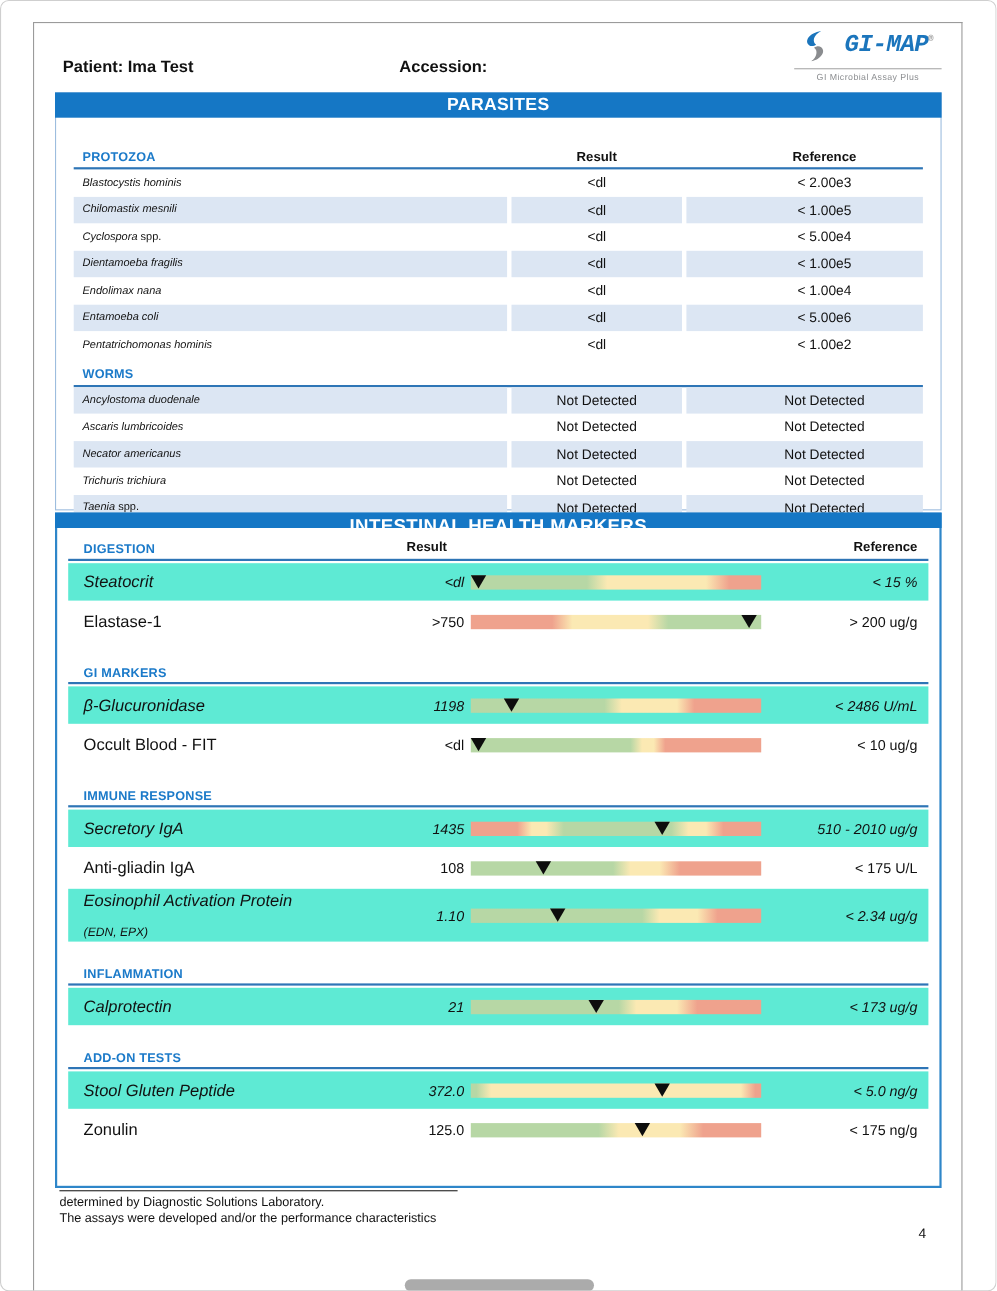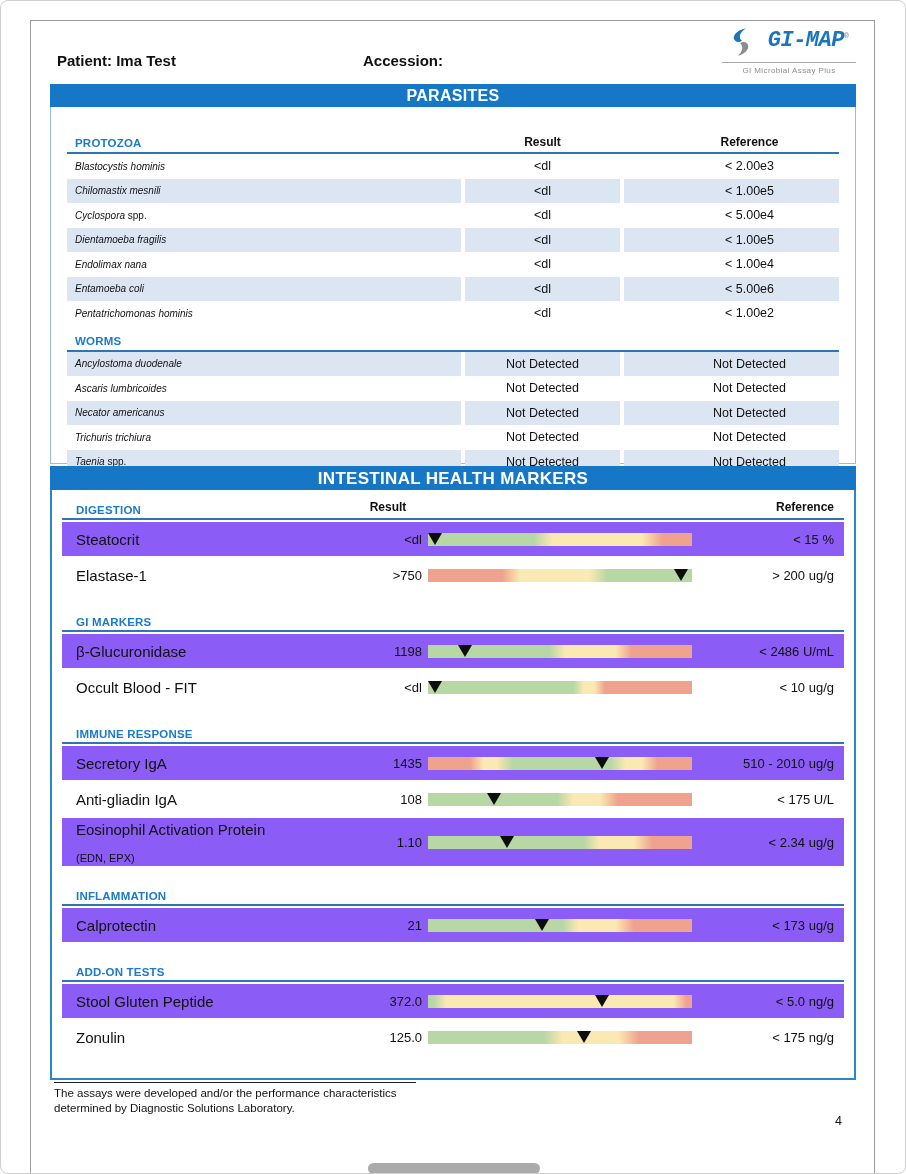--- a/index.html
+++ b/index.html
@@ -34,21 +34,21 @@
   .box1 {
     position: absolute; left: 50px; top: 84px; width: 806px; height: 380px;
     border: 1px solid #9dbdde; background: #fff;
   }
   .box1 .banner { height: 23px; line-height: 23px; font-size: 16px; margin: -1px -1px 16px -1px; }
   .box1-content { padding: 12px 16px 0 16px; }
   .box2 {
     position: absolute; left: 50px; top: 466px; width: 806px; height: 614px;
     border: 2px solid #2e86c9; background: #fff;
   }
-  .box2 .banner { height: 24px; line-height: 26px; font-size: 17px; margin: -2px -2px 0 -2px; }
+  .box2 .banner { height: 14px; line-height: 26px; font-size: 17px; margin: -2px -2px 0 -2px; }
   .box2-content { padding: 10px 10px 0 10px; }
   
   .pt-head {
     display: grid; grid-template-columns: 394px 155px 215px; column-gap: 4px;
     align-items: end; border-bottom: 2px solid #2e75b6; padding-bottom: 3px;
   }
   .pt-label { font-size: 11.5px; font-weight: bold; color: #1b7ac9; letter-spacing: 0.2px; padding-left: 8px; }
   .pt-col { font-size: 12px; font-weight: bold; text-align: center; }
   .pt-col.ref { padding-left: 36px; }
   .p-row {
@@ -70,21 +70,21 @@
     position: relative; border-bottom: 2px solid #2e75b6; padding: 0 0 3px 14px; height: 20px;
   }
   .sec-label { font-size: 11.5px; font-weight: bold; color: #1b7ac9; letter-spacing: 0.2px; }
   .sec-result-h { position: absolute; left: 286px; width: 80px; text-align: center; font-size: 12px; font-weight: bold; color: #111; }
   .sec-ref-h { position: absolute; right: 10px; font-size: 12px; font-weight: bold; color: #111; }
   .m-row {
     display: grid; grid-template-columns: 300px 60px 276px 146px;
     align-items: center; height: 34px; margin: 2px 0; font-size: 13px;
   }
   .m-row.tall { height: 48px; }
-  .m-row.shaded { background: #8b5cf6; }
+  .m-row.shaded { background: #5eead4; font-style: italic; }
   .m-name { padding-left: 14px; font-size: 15px; }
   .m-name-sub { font-size: 11px; margin-top: 14px; }
   .m-result { text-align: right; }
   .m-barwrap { height: 13px; }
   .m-bar { position: relative; height: 13px; margin: 0 6px; }
   .marker {
     position: absolute; top: 0; width: 0; height: 0; transform: translateX(-50%);
     border-left: 7px solid transparent; border-right: 7px solid transparent;
     border-top: 12px solid #0d0d0d;
   }
@@ -364,19 +364,19 @@
               <div class="marker" style="left: 59%;"></div>
             </div>
           </div>
           <div class="m-ref">&lt; 175 ng/g</div>
         </div>
       </section>
     </div>
 </div>
 
 <div class="disclaimer">
+  <div>determined by Diagnostic Solutions Laboratory.</div>
   <div>The assays were developed and/or the performance characteristics</div>
-  <div>determined by Diagnostic Solutions Laboratory.</div>
 </div>
 <div class="page-num">4</div>
 <div class="scroll-indicator"></div>
 
 <div class="frame"></div>
 
 </body></html>

